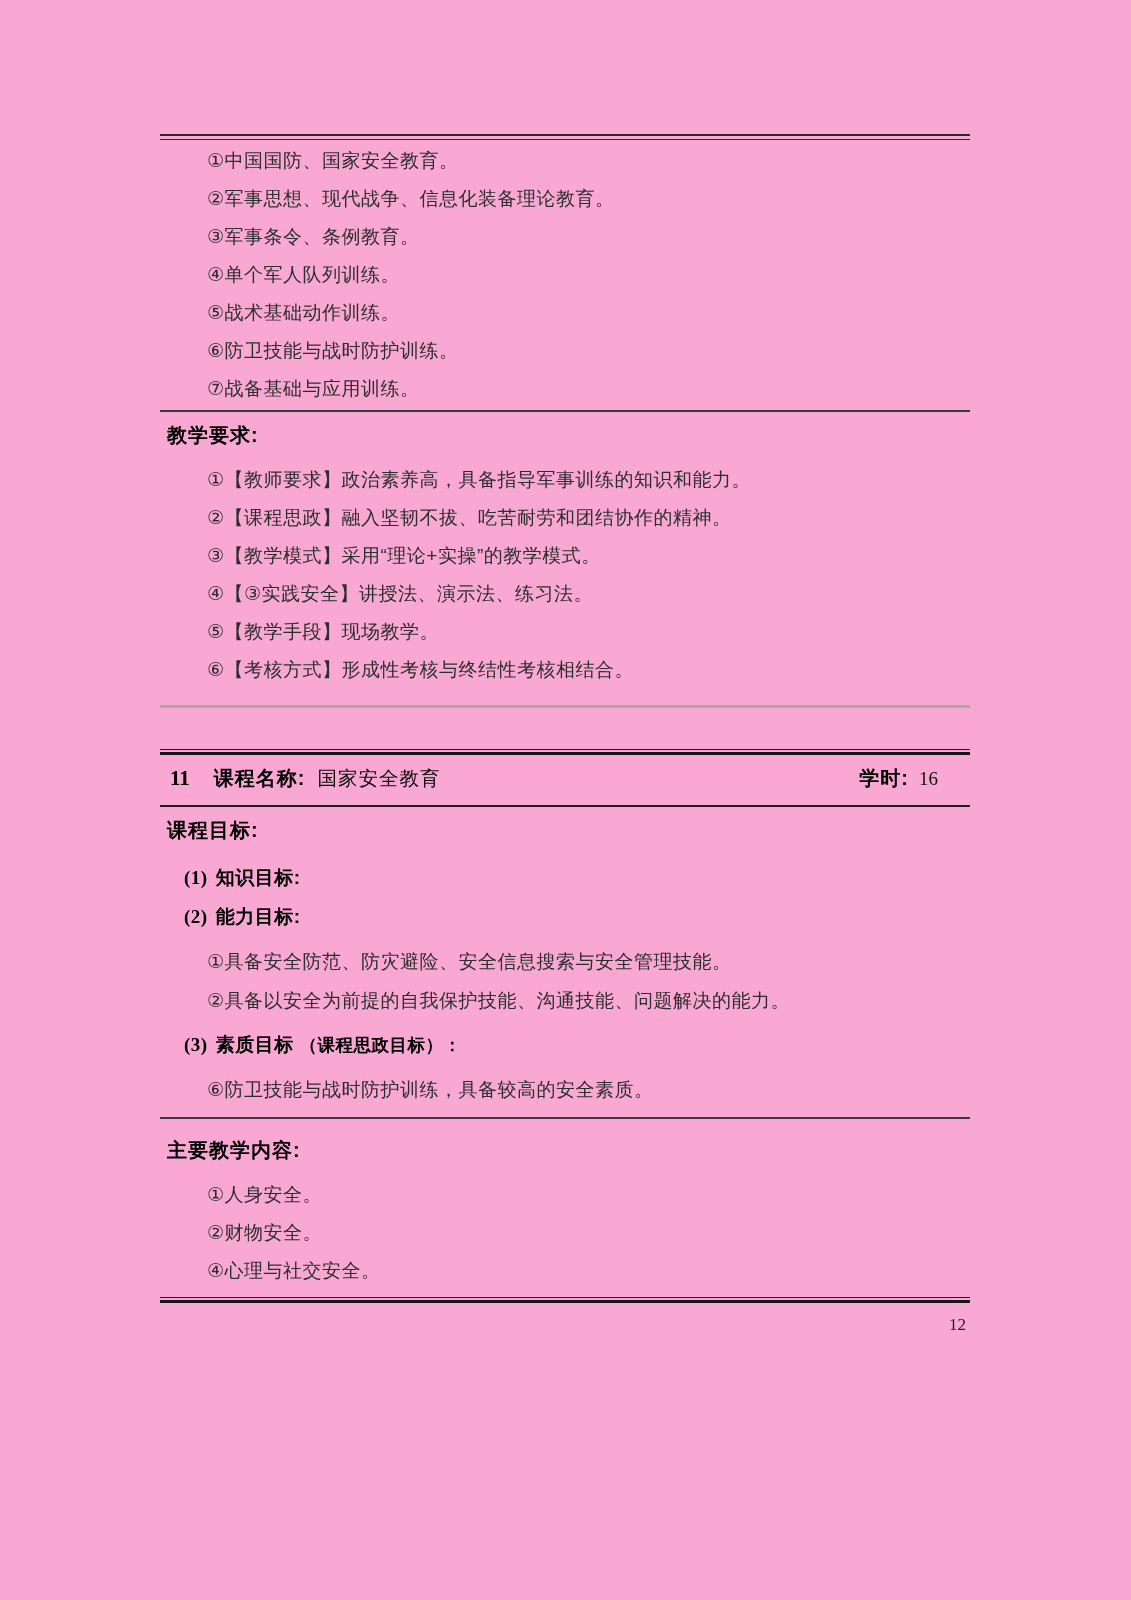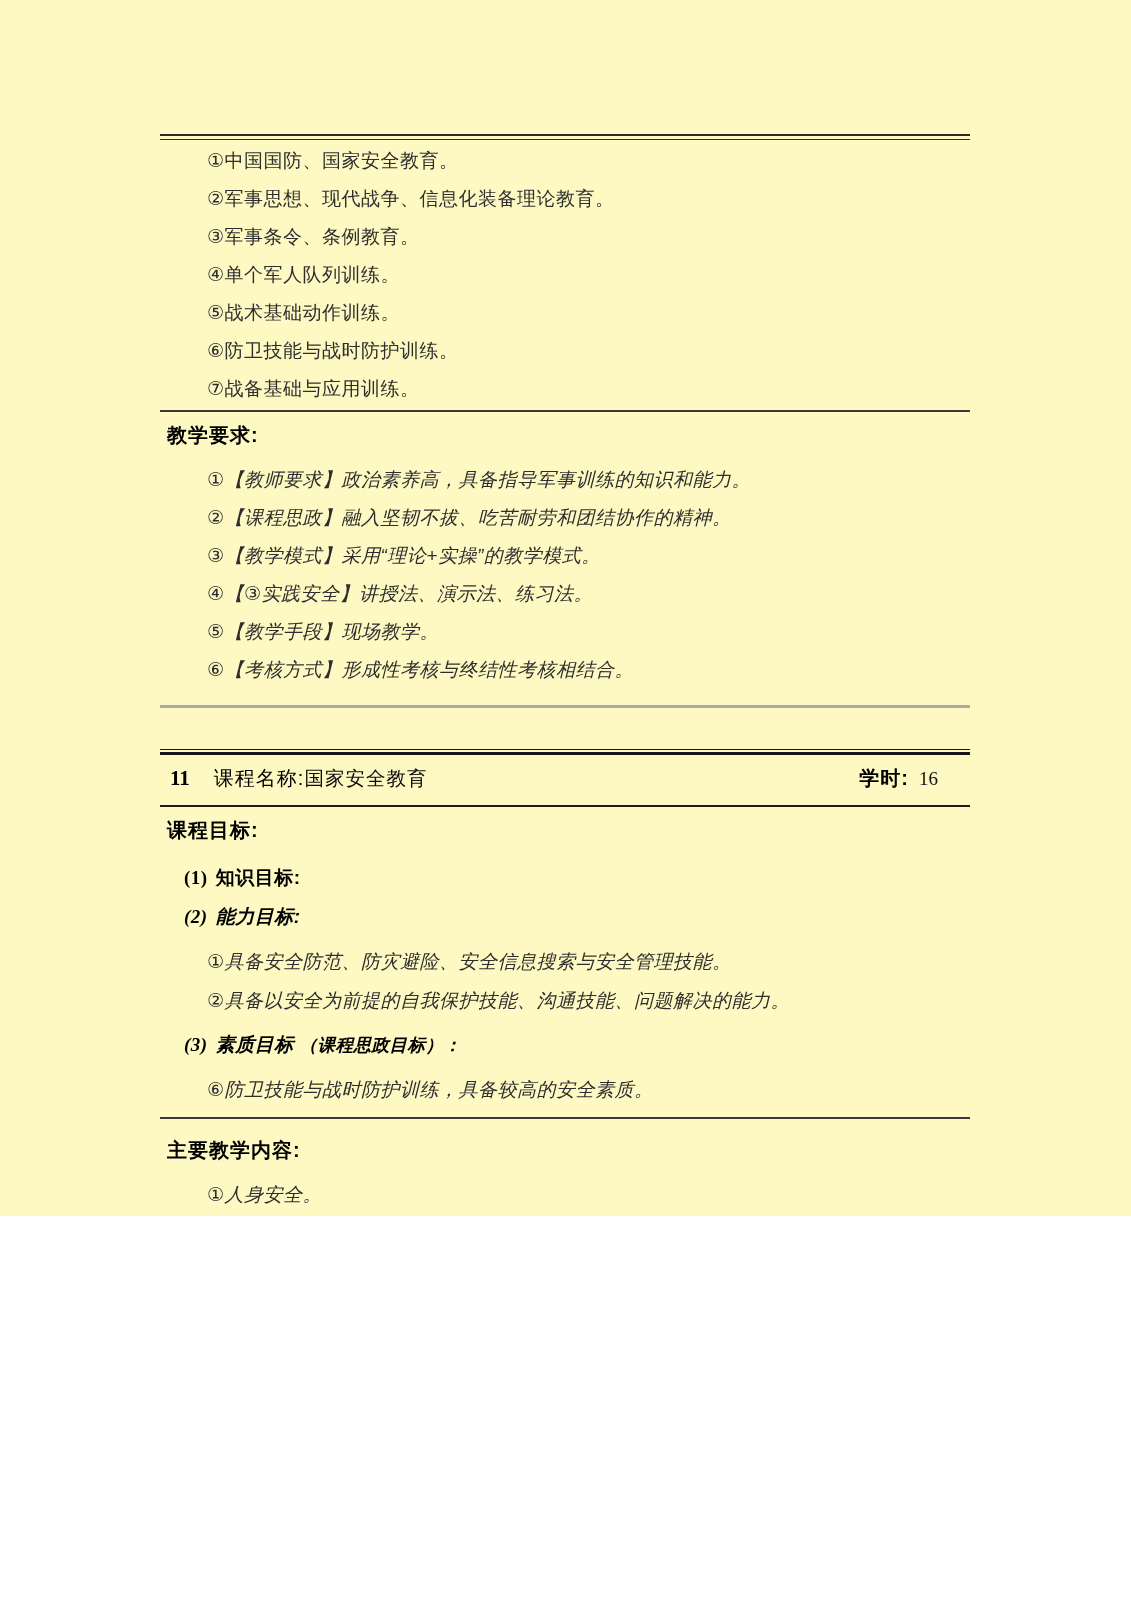--- a/index.html
+++ b/index.html
@@ -3,22 +3,22 @@
 <meta charset="utf-8">
 <style>
   html, body {
     margin: 0;
     padding: 0;
     background: #ffffff;
   }
   .page {
     position: relative;
     width: 1131px;
-    height: 1216px;
-    background: #fef9c3;
+    height: 1600px;
+    background: #f9a8d4;
     overflow: hidden;
     font-family: "Liberation Sans", "DejaVu Sans", sans-serif;
   }
   .content {
     position: absolute;
     left: 160px;
     top: 0;
     width: 810px;
     padding-top: 134px;
   }
@@ -92,23 +92,24 @@
   }
   .course-number {
     font-family: "Liberation Serif", serif;
     font-size: 21px;
     font-weight: bold;
     color: #000;
     margin-right: 24px;
   }
   .course-label {
     font-size: 20px;
-    font-weight: normal;
+    font-weight: bold;
     color: #000;
     letter-spacing: 1px;
+    margin-right: 12px;
   }
   .course-name {
     font-size: 19.5px;
     font-weight: normal;
     color: #0a0a0a;
     letter-spacing: 1px;
   }
   .hours-label {
     font-size: 20px;
     font-weight: bold;
@@ -117,21 +118,21 @@
     margin-right: 10px;
   }
   .hours-value {
     font-family: "Liberation Serif", serif;
     font-size: 19px;
     color: #111;
   }
 
   
   .mt8  { margin-top: 8px; }
-  .mt11 { margin-top: 11px; font-style: italic; }
+  .mt11 { margin-top: 11px; }
   .mt16 { margin-top: 16px; }
   .mt19 { margin-top: 19px; }
   .objective-list .body-item { line-height: 39px; }
 
   .rule-bottom { margin-top: 7px; }
   .page-number {
     margin-top: 12px;
     text-align: right;
     padding-right: 4px;
     font-family: "Liberation Serif", serif;

